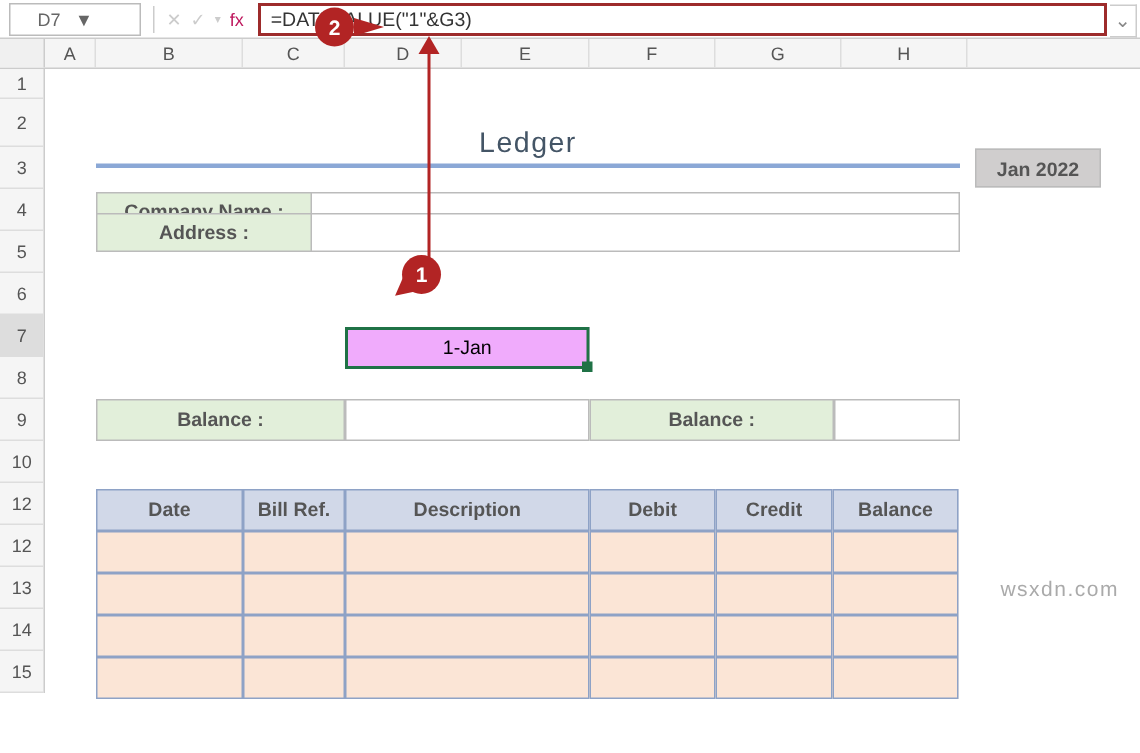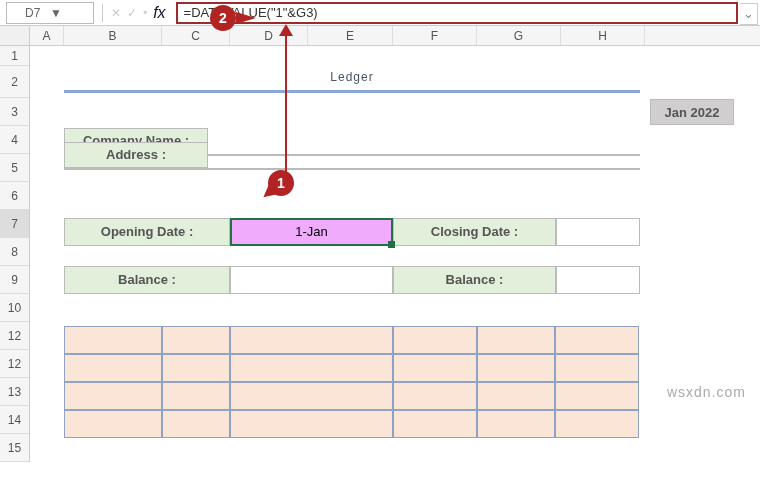--- a/index.html
+++ b/index.html
@@ -7,21 +7,21 @@
 
 
 .namebox-row { display: flex; align-items: center; height: 26px; border-bottom: 1px solid #ccc; }
 .namebox { width: 88px; height: 22px; border: 1px solid #bbb; margin: 0 0 0 6px; display: flex; align-items: center; padding: 0 18px; background: #fff; }
 .namebox span { flex: 1; color: #666; font-size: 12px;}
 .nb-arrow { color: #888; font-size: 9px; }
 .sep { width: 1px; height: 18px; background: #ccc; margin: 0 8px; }
 .fx-cancel { color: #ccc; margin-right: 6px; font-size: 12px;}
 .fx-check { color: #ccc; margin-right: 6px; font-size: 12px;}
 .fx-split { color: #ccc; font-size: 8px; margin-right:6px;}
-.fx-label { color: #0f172a; font-style: italic; font-size: 16px; margin-right: 10px;}
+.fx-label { color: #be185d; font-size: 12px; margin-right: 10px;}
 .formula-input { flex: 1; height: 22px; border: 2px solid #9d2b2b; margin-right: 22px; padding: 0 6px; display: flex; align-items: center; font-size: 13px; color: #333; background:#fff; position: relative;}
 .expand-btn { position:absolute; right:-22px; top:-1px; width:18px; height:22px; display:flex; align-items:center; justify-content:center; border:1px solid #ccc; border-left:none; color:#888;}
 
 
 .grid-wrap { position: relative; }
 .col-headers { display: flex; height: 20px; background: #f5f5f5; border-bottom: 1px solid #ccc; }
 .sel-all { width:30px; border-right:1px solid #ccc; background:#f0f0f0;}
 .ch { border-right: 1px solid #ddd; text-align: center; font-size: 12px; color: #555; line-height: 20px; }
 .chA{width:34px}.chB{width:98px}.chC{width:68px}.chD{width:78px}.chE{width:85px}.chF{width:84px}.chG{width:84px}.chH{width:84px}
 
@@ -29,26 +29,26 @@
 .rows { display: flex; }
 .row-headers { width: 30px; background: #f5f5f5; border-right:1px solid #ccc;}
 .rh { height: 28px; border-bottom: 1px solid #ddd; text-align: center; font-size: 12px; color: #555; line-height: 28px; }
 .rh1{height:20px; line-height:20px;}
 .rh.tall{height:32px; line-height:32px;}
 .rh.sel{ background:#ddd;}
 
 .sheet { position: relative; flex:1; }
 
 
-.ledger-title { position:absolute; left:34px; top:15px; width:576px; height:32px; border-bottom:3px solid #8ba8d6; text-align:center; font-size:12px; color:#456; line-height:32px; font-weight:400; letter-spacing:1px;}
+.ledger-title { position:absolute; left:34px; top:34px; width:576px; height:32px; border-bottom:3px solid #8ba8d6; text-align:center; font-size:19px; color:#456; line-height:32px; font-weight:400; letter-spacing:1px;}
 
 .jan-box { position:absolute; right:26px; top:53px; width:84px; height:26px; background:#d0cece; border:1px solid #bbb; text-align:center; line-height:26px; font-weight:700; color:#555;}
 
 
-.inforow { position:absolute; left:34px; width:576px; height:26px; display:flex;flex-direction:column; }
+.inforow { position:absolute; left:34px; width:576px; height:26px; display:flex; }
 .inforow .lbl{ width:144px; background:#e2efda; border:1px solid #bbb; text-align:center; font-weight:700; color:#555; line-height:24px;}
 .inforow .val{ flex:1; border:1px solid #bbb; border-left:none; background:#fff;}
 .r4{top:82px}.r5{top:96px}
 
 
 .ocrow { position:absolute; left:34px; width:576px; height:28px; display:flex; top:172px;}
 .ocrow2{ top:200px;margin-top:20px;}
 .oc-lbl{width:166px;background:#e2efda;border:1px solid #bbb;text-align:center;font-weight:700;color:#555;line-height:26px;}
 .oc-val{width:163px;border:1px solid #bbb; background:#fff;text-align:center;line-height:26px;}
 .oc-lbl2{width:163px;background:#e2efda;border:1px solid #bbb;text-align:center;font-weight:700;color:#555;line-height:26px;}
@@ -137,40 +137,42 @@
 
       <div class="inforow r4">
         <div class="lbl">Company Name :</div>
         <div class="val"></div>
       </div>
       <div class="inforow r5">
         <div class="lbl">Address :</div>
         <div class="val"></div>
       </div>
 
-      <div class="ocrow">
-        <div class="oc-lbl">Opening Date :</div>
-        <div class="oc-val"></div>
-        <div class="oc-lbl2">Closing Date :</div>
-        <div class="oc-val2"></div>
-      </div>
       <div class="ocrow ocrow2">
         <div class="oc-lbl">Balance :</div>
         <div class="oc-val"></div>
         <div class="oc-lbl2">Balance :</div>
         <div class="oc-val2"></div>
       </div>
 
       <div class="active-cell">
         <span>1-Jan</span>
         <div class="fill-handle"></div>
       </div>
 
       <div class="tbl">
         <div class="tblrow">
+          <div class="thc c-date">Date</div>
+          <div class="thc c-bill">Bill Ref.</div>
+          <div class="thc c-desc">Description</div>
+          <div class="thc c-deb">Debit</div>
+          <div class="thc c-cred">Credit</div>
+          <div class="thc c-bal">Balance</div>
+        </div>
+        <div class="tblrow">
             <div class="tdc c-date"></div>
             <div class="tdc c-bill"></div>
             <div class="tdc c-desc"></div>
             <div class="tdc c-deb"></div>
             <div class="tdc c-cred"></div>
             <div class="tdc c-bal"></div>
           </div>
         <div class="tblrow">
             <div class="tdc c-date"></div>
             <div class="tdc c-bill"></div>

